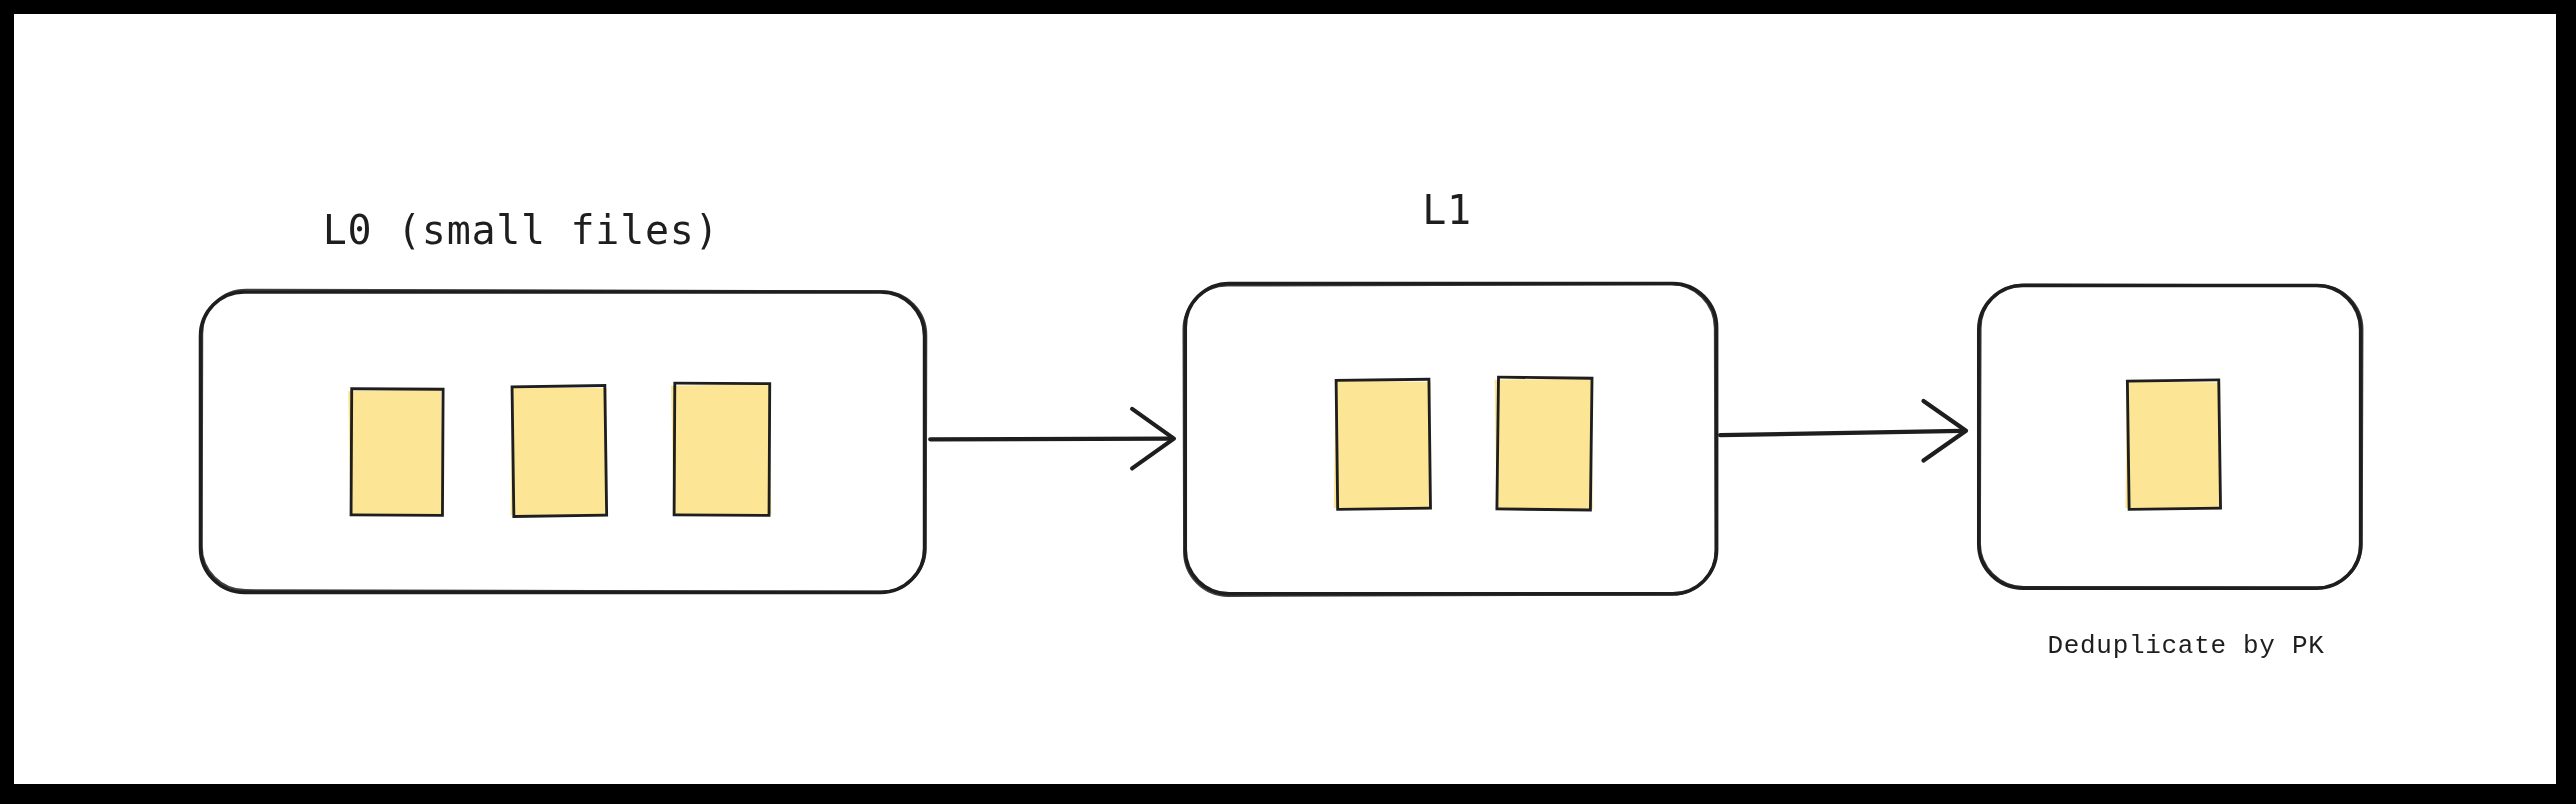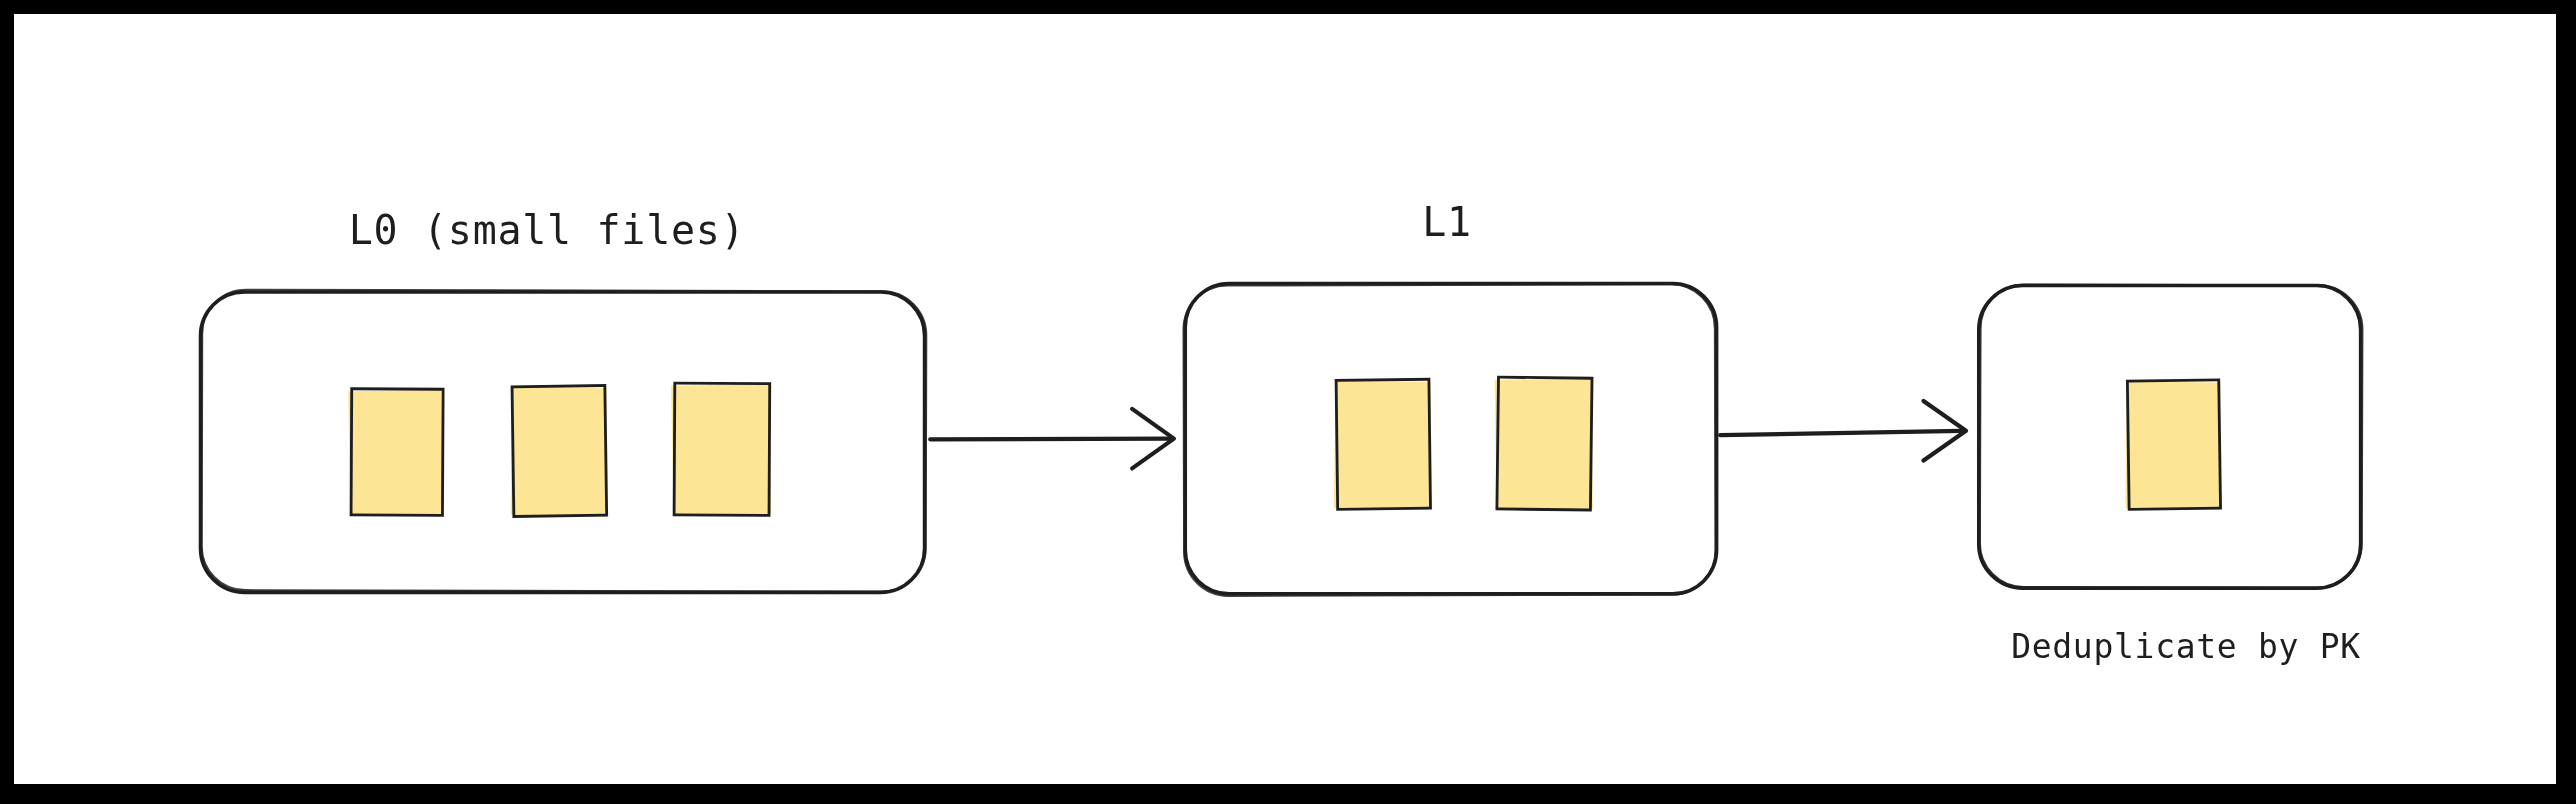--- a/index.html
+++ b/index.html
@@ -52,21 +52,22 @@
     color: #1e1e1e;
     transform: translate(-50%, -50%);
     white-space: nowrap;
     line-height: 1;
     letter-spacing: 0.7px;
   }
   .level-title {
     font-size: 40px;
   }
   .caption-text {
-    font-size: 33px;
+    font-size: 26px;
+    font-family: Liberation Mono, monospace;
   }
 </style>
 </head>
 <body>
 
 <div class="canvas">
   <div class="paper"></div>
 
   <svg class="overlay" width="2576" height="805" viewBox="0 0 3636 1136">
 
@@ -116,20 +117,20 @@
       <path class="sketch-stroke arrow-stroke" d="M2428 614 L2769 608"></path>
       <path class="sketch-stroke arrow-stroke" d="M2715 566 L2775 608 L2715 650"></path>
     </g>
 
     <g transform="rotate(0.6 3067 629)">
       <rect x="3001" y="539" width="132" height="179" fill="#fce594"></rect>
       <rect class="sketch-stroke file-stroke" x="3004" y="537" width="129" height="181" transform="rotate(-1.4 3068 628)"></rect>
     </g>
   </svg>
 
-  <div class="diagram-text level-title" style="left:521px; top:230px;margin-left:26px;">L0 (small files)</div>
+  <div class="diagram-text level-title" style="left:521px; top:230px;">L0 (small files)</div>
 
-  <div class="diagram-text level-title" style="left:1447px; top:210px;margin-top:12px;">L1</div>
+  <div class="diagram-text level-title" style="left:1447px; top:210px;">L1</div>
 
 
   <div class="diagram-text caption-text" style="left:2186px; top:646px;">Deduplicate by PK</div>
 </div>
 
 
 </body></html>

